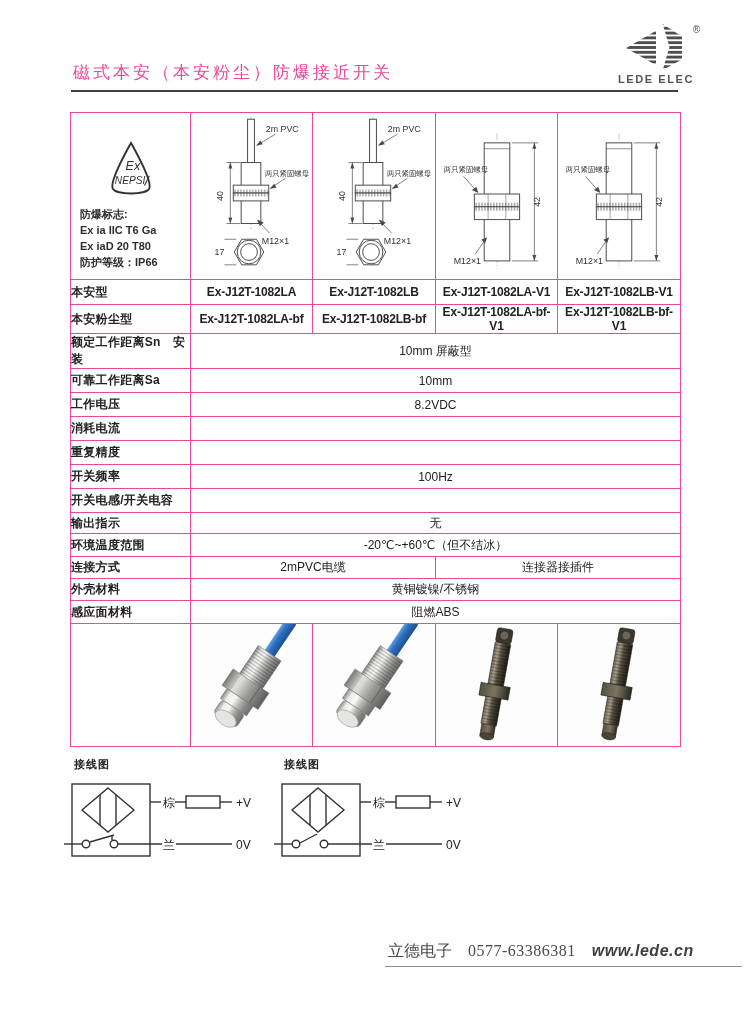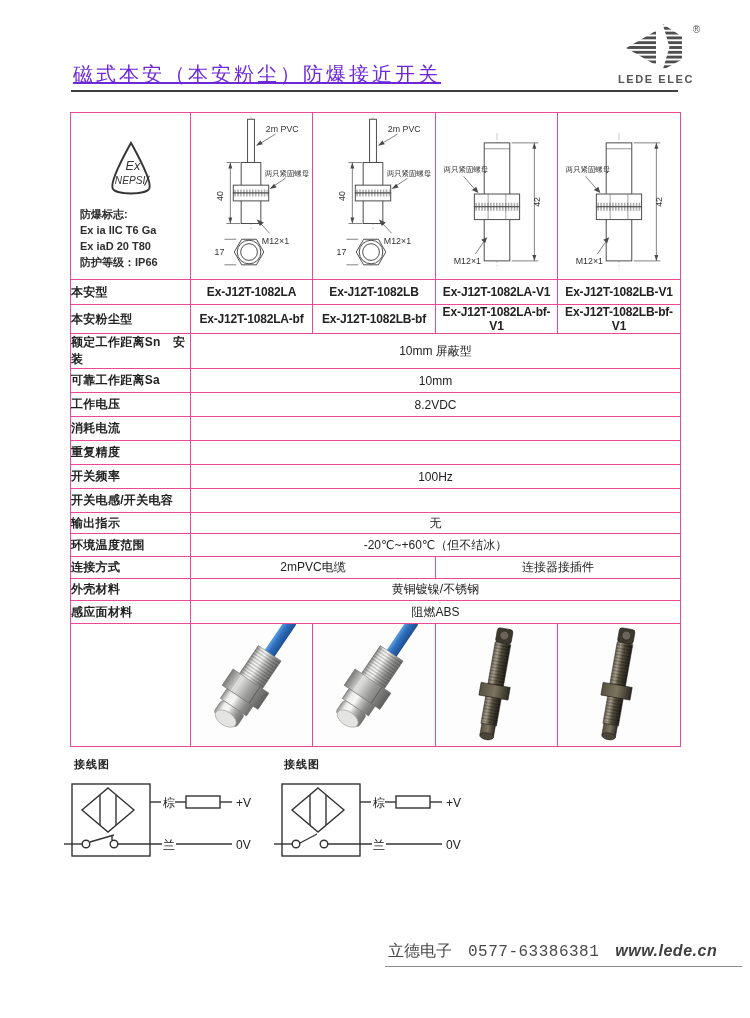--- a/index.html
+++ b/index.html
@@ -1,20 +1,20 @@
 <!DOCTYPE html>
 <html><head>
 <meta charset="utf-8">
 <style>
   html,body{margin:0;padding:0;background:#fff;}
   .page{position:relative;width:750px;height:1018px;background:#ffffff;overflow:hidden;
         font-family:"Liberation Sans","DejaVu Sans",sans-serif;color:#333;}
   
   .doc-title{position:absolute;left:73px;top:61px;font-family:"Liberation Serif","DejaVu Serif",serif;
-             font-size:20px;letter-spacing:3px;color:#6d28d9;white-space:nowrap;text-decoration:underline;}
+             font-size:17px;letter-spacing:3px;color:#ec4899;white-space:nowrap;}
   .header-rule{position:absolute;left:71px;top:90px;width:607px;height:2px;background:#3f3f3f;}
   .logo{position:absolute;left:606px;top:22px;width:100px;text-align:center;}
   .logo-mark{display:block;margin:0 auto;}
   .logo-brand{display:block;margin-top:1px;font-size:11px;font-weight:bold;letter-spacing:1.6px;color:#555;}
   .logo-reg{position:absolute;right:6px;top:2px;font-size:10px;color:#555;}
   
   table.spec{position:absolute;left:70px;top:112px;width:610px;border-collapse:collapse;table-layout:fixed;}
   table.spec td{border:1px solid #ec4899;font-size:12px;color:#222;vertical-align:middle;padding:0;overflow:hidden;}
   td.lbl{text-align:left;padding-left:8px;font-weight:600;letter-spacing:0.3px;}
   td.val{text-align:center;font-weight:500;}
@@ -23,21 +23,21 @@
   td.photo-cell{vertical-align:middle;background:#fdfdfd;}
   .cert{padding-top:18px;}
   .nepsi{display:block;margin:0 auto 8px auto;}
   .cert-lines{padding-left:9px;font-size:11px;line-height:16px;font-weight:600;color:#2e2e2e;white-space:nowrap;}
   
   .wiring-title{position:absolute;font-size:11px;font-weight:700;color:#222;letter-spacing:1px;}
   .wiring-svg{position:absolute;}
   
   .footer{position:absolute;left:388px;top:941px;width:352px;font-family:"Liberation Serif","DejaVu Serif",serif;
           font-size:16px;color:#4a4a4a;white-space:nowrap;}
-  .footer .phone{margin-left:12px;letter-spacing:0.5px;font-family:Liberation Mono, monospace;}
+  .footer .phone{margin-left:12px;letter-spacing:0.5px;}
   .footer .site{margin-left:12px;font-family:"Liberation Sans",sans-serif;font-weight:700;font-style:italic;
                 font-size:16px;color:#3f3f3f;letter-spacing:0.5px;}
   .footer-rule{position:absolute;left:385px;top:966px;width:357px;height:1px;background:#8d8d8d;}
   svg text{font-family:"Liberation Sans","DejaVu Sans",sans-serif;}
 </style>
 </head>
 <body>
 
 <svg width="0" height="0" style="position:absolute" aria-hidden="true">
   <defs>

